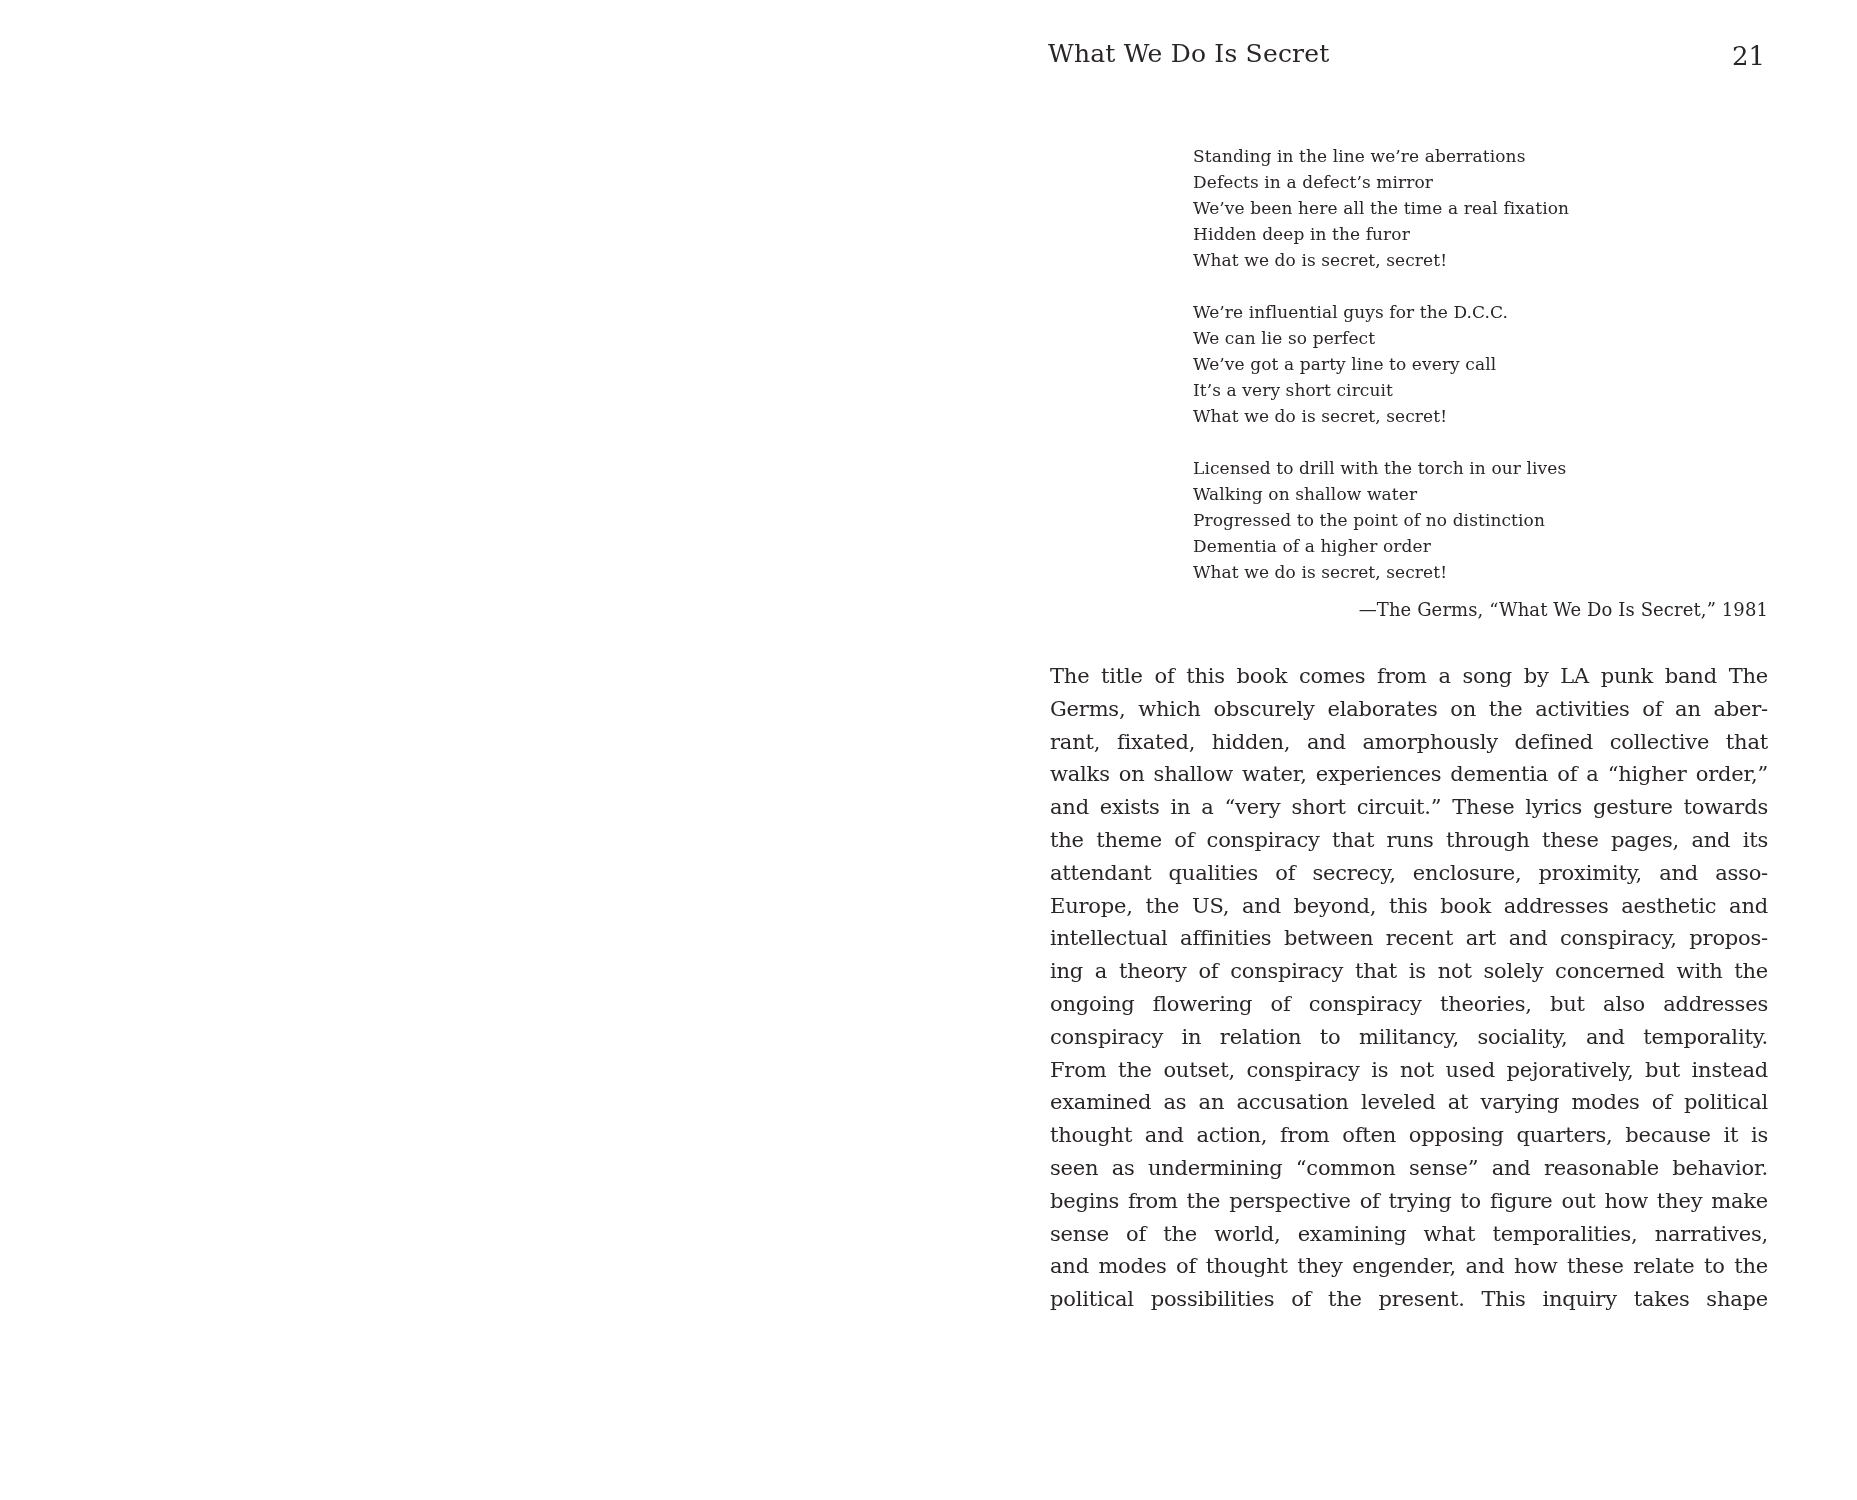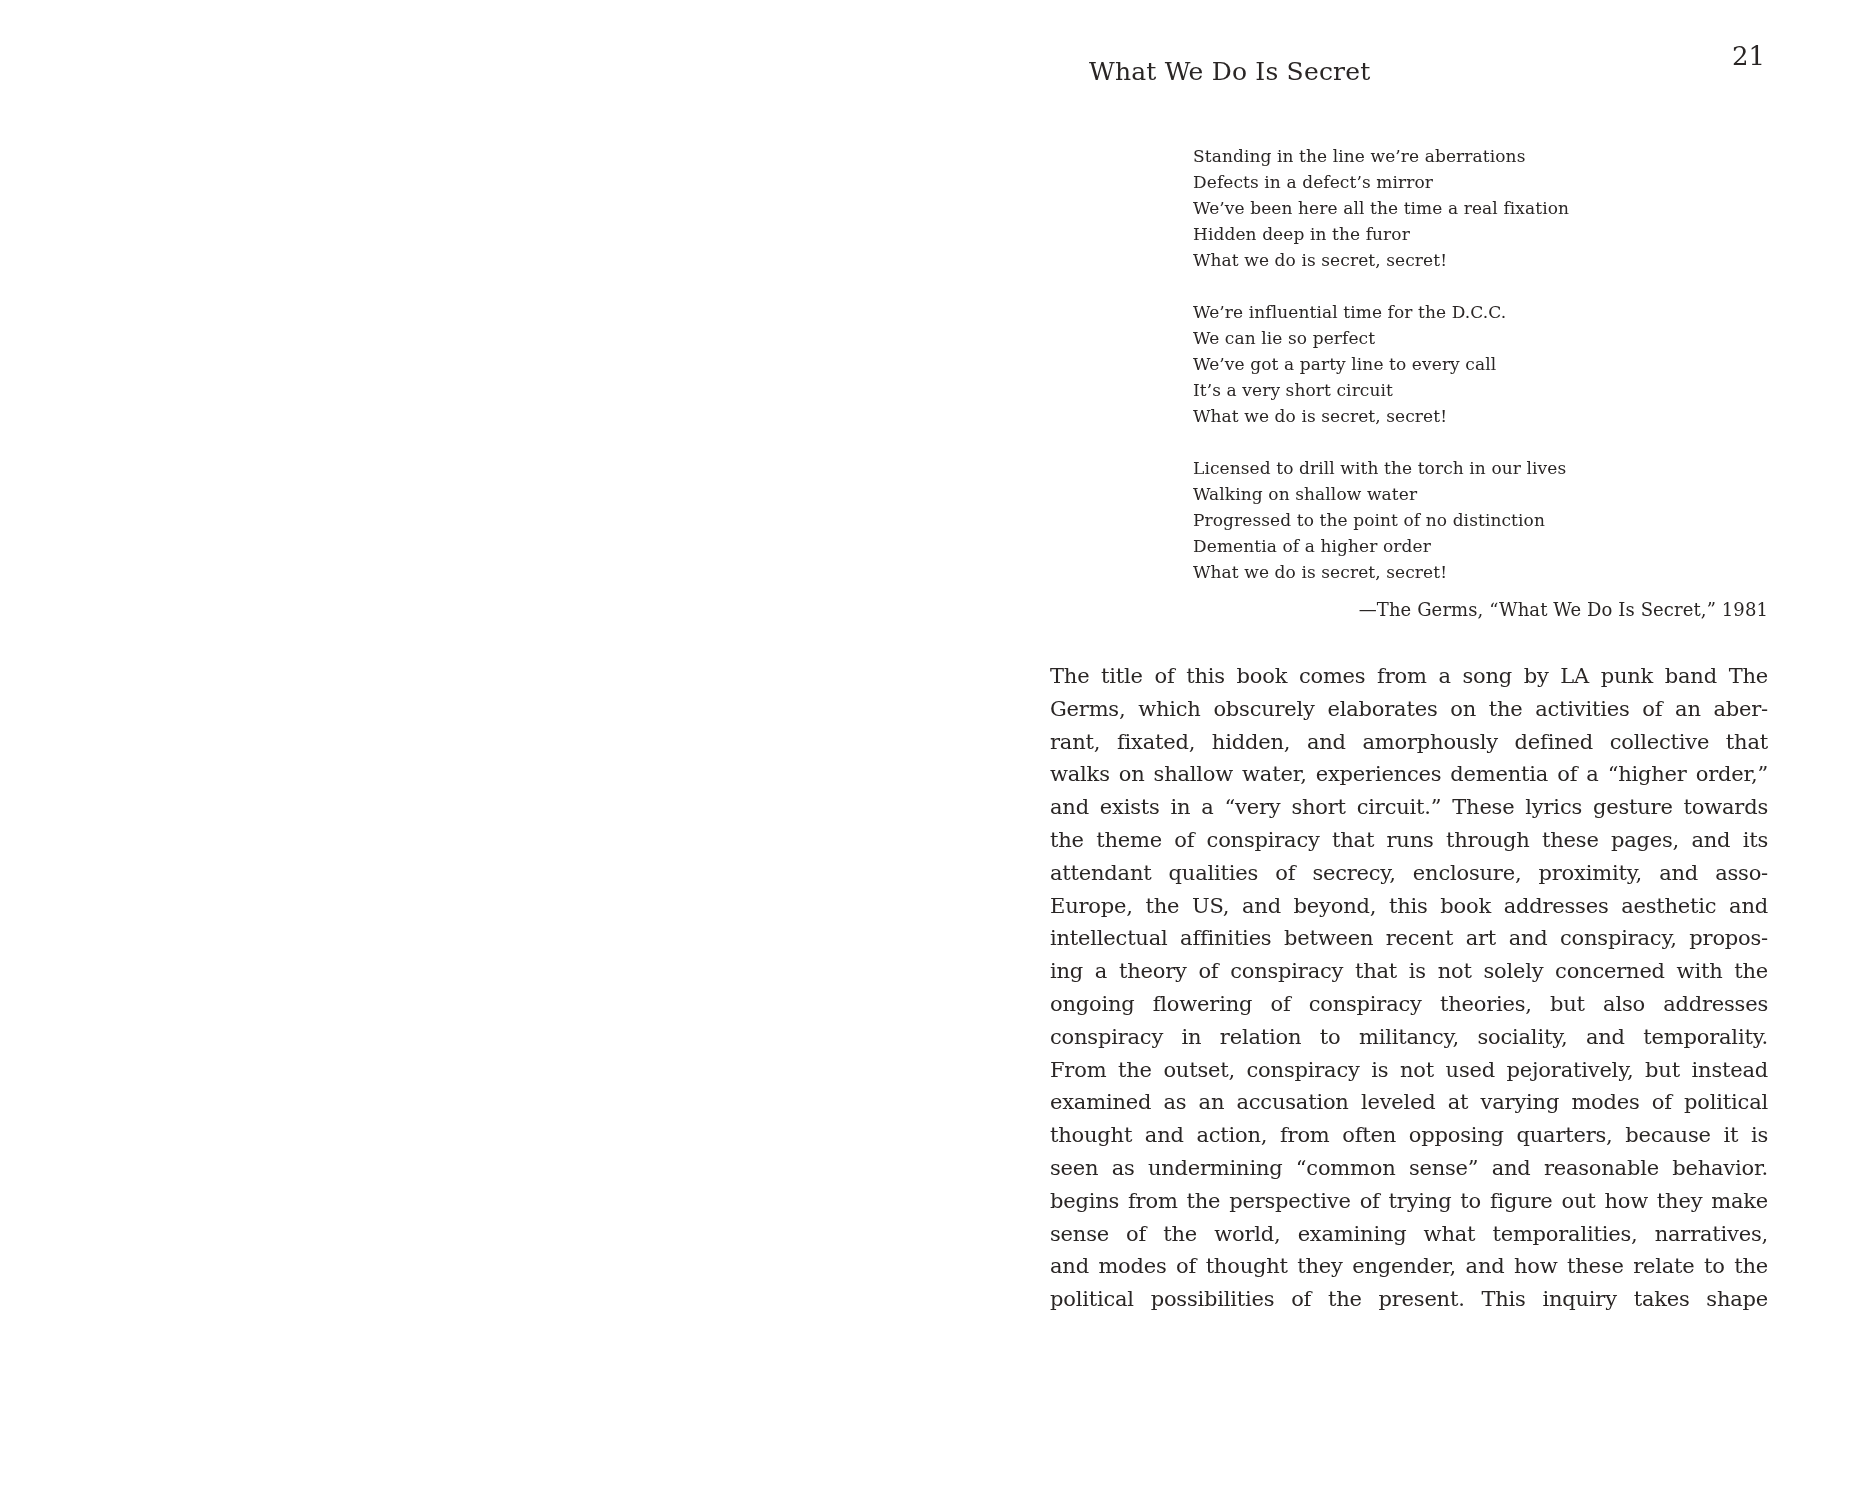--- a/index.html
+++ b/index.html
@@ -19,26 +19,25 @@
   .content {
     position: absolute;
     left: 1048px;
     top: 0;
     width: 720px;
     height: 1500px;
   }
   .running-head-title {
     position: absolute;
     left: 0;
-    top: 58px;
+    top: 40px;
     font-size: 25px;
     line-height: 28px;
     letter-spacing: 0.2px;
     white-space: nowrap;
-    margin-left: 41px;
   }
   .page-number {
     position: absolute;
     right: 3px;
     top: 42px;
     font-size: 26px;
     line-height: 28px;
   }
   .epigraph {
     position: absolute;
@@ -94,21 +93,21 @@
 
     <div class="epigraph">
       <div class="stanza">
         <div class="lyric-line">Standing in the line we’re aberrations</div>
         <div class="lyric-line">Defects in a defect’s mirror</div>
         <div class="lyric-line">We’ve been here all the time a real fixation</div>
         <div class="lyric-line">Hidden deep in the furor</div>
         <div class="lyric-line">What we do is secret, secret!</div>
       </div>
       <div class="stanza">
-        <div class="lyric-line">We’re influential time for the D.C.C.</div>
+        <div class="lyric-line">We’re influential guys for the D.C.C.</div>
         <div class="lyric-line">We can lie so perfect</div>
         <div class="lyric-line">We’ve got a party line to every call</div>
         <div class="lyric-line">It’s a very short circuit</div>
         <div class="lyric-line">What we do is secret, secret!</div>
       </div>
       <div class="stanza">
         <div class="lyric-line">Licensed to drill with the torch in our lives</div>
         <div class="lyric-line">Walking on shallow water</div>
         <div class="lyric-line">Progressed to the point of no distinction</div>
         <div class="lyric-line">Dementia of a higher order</div>

